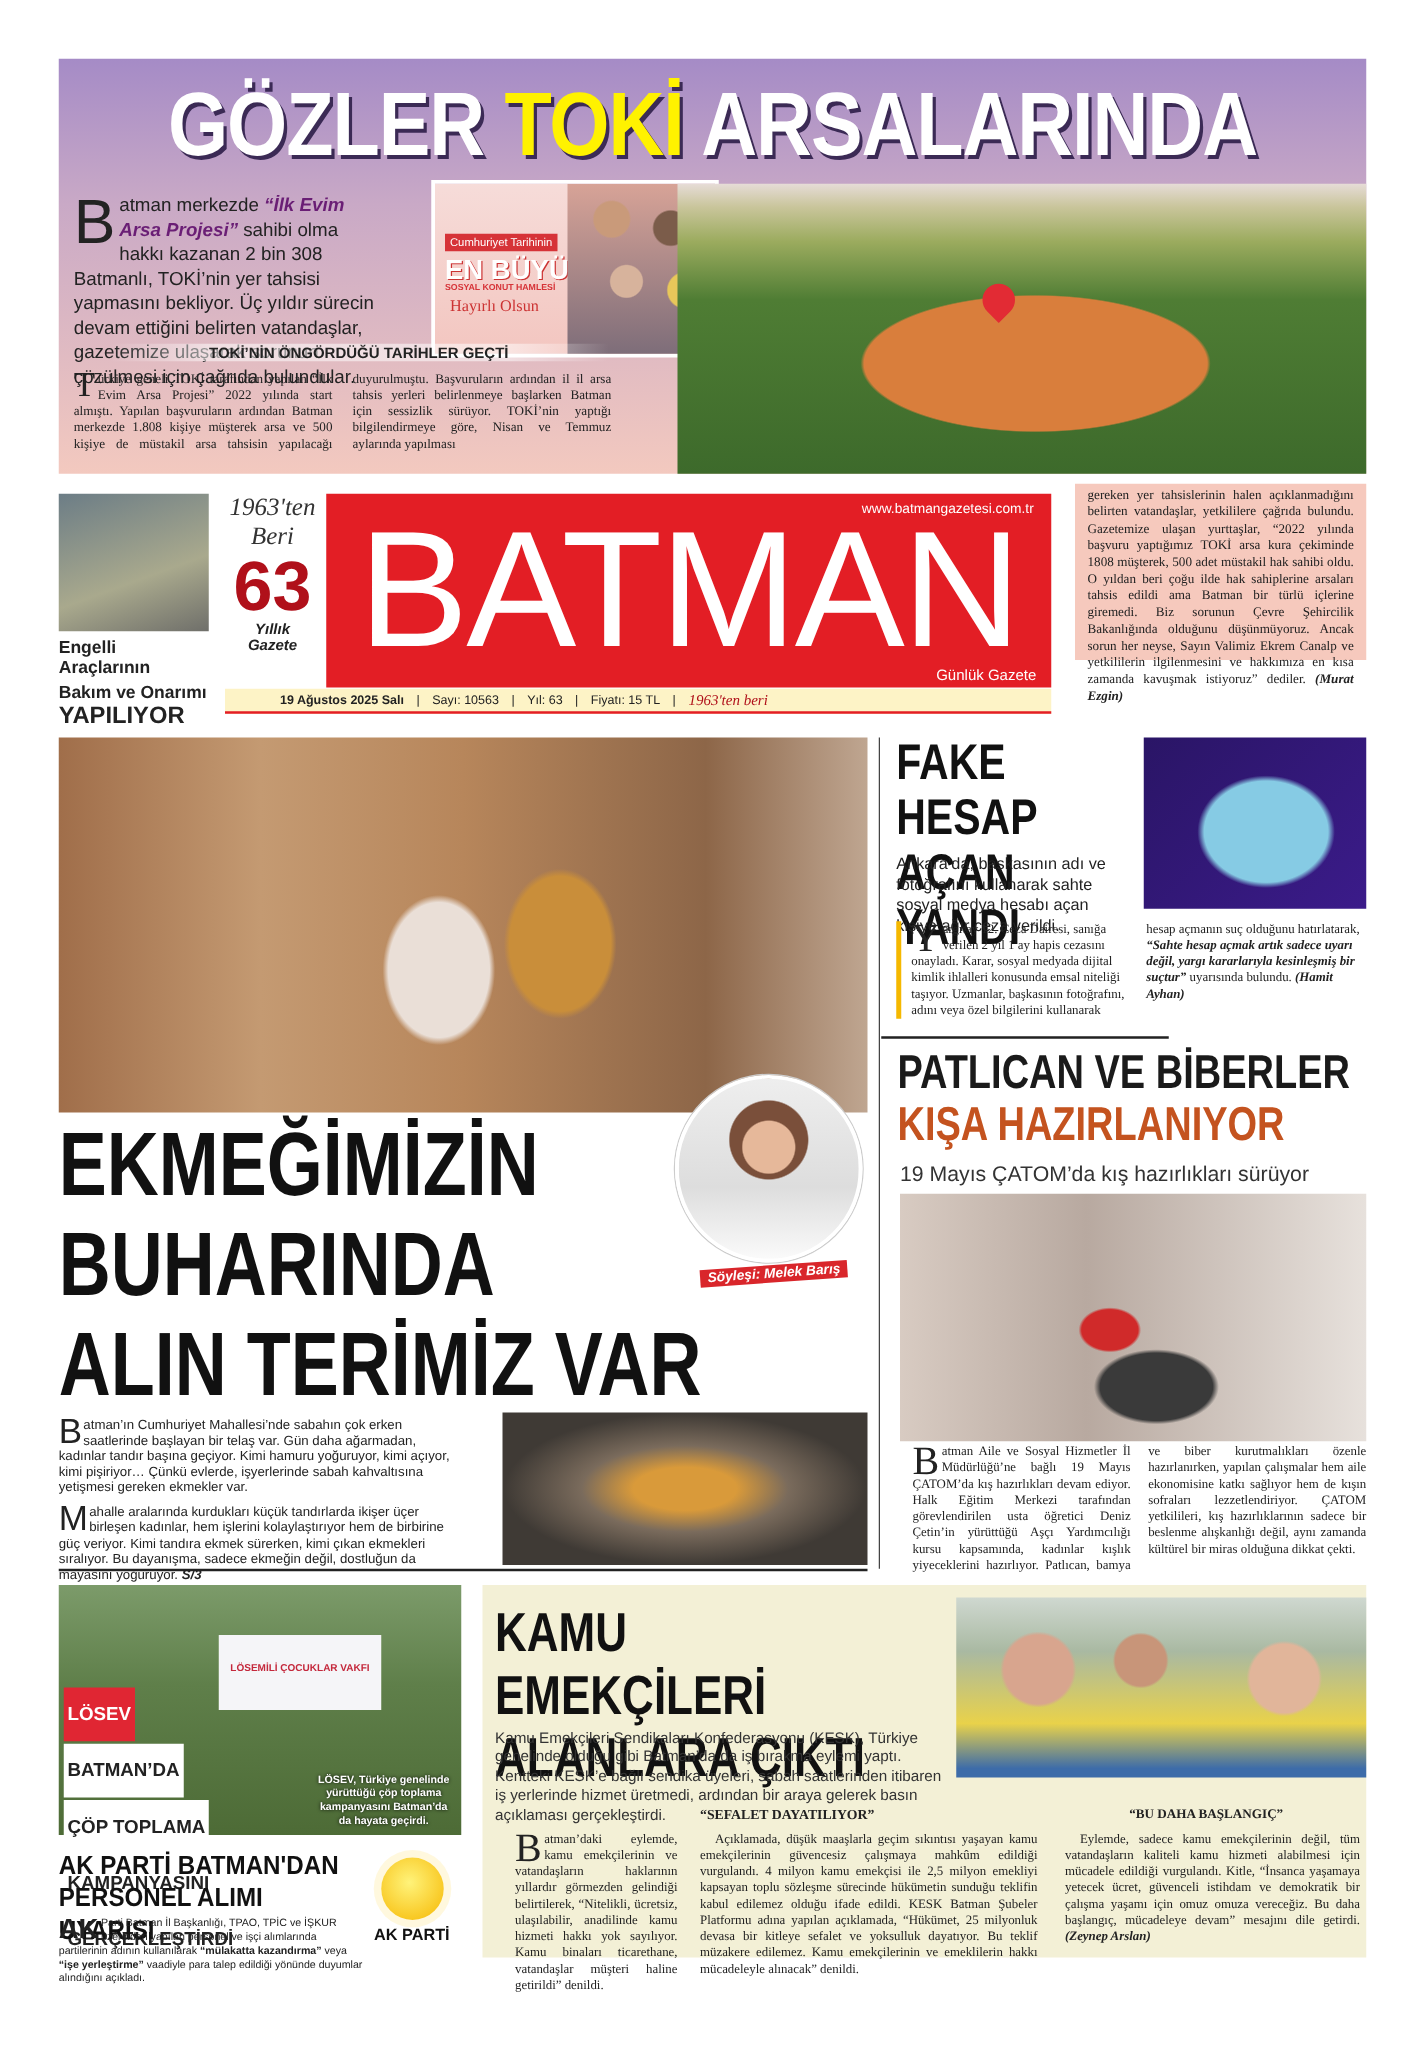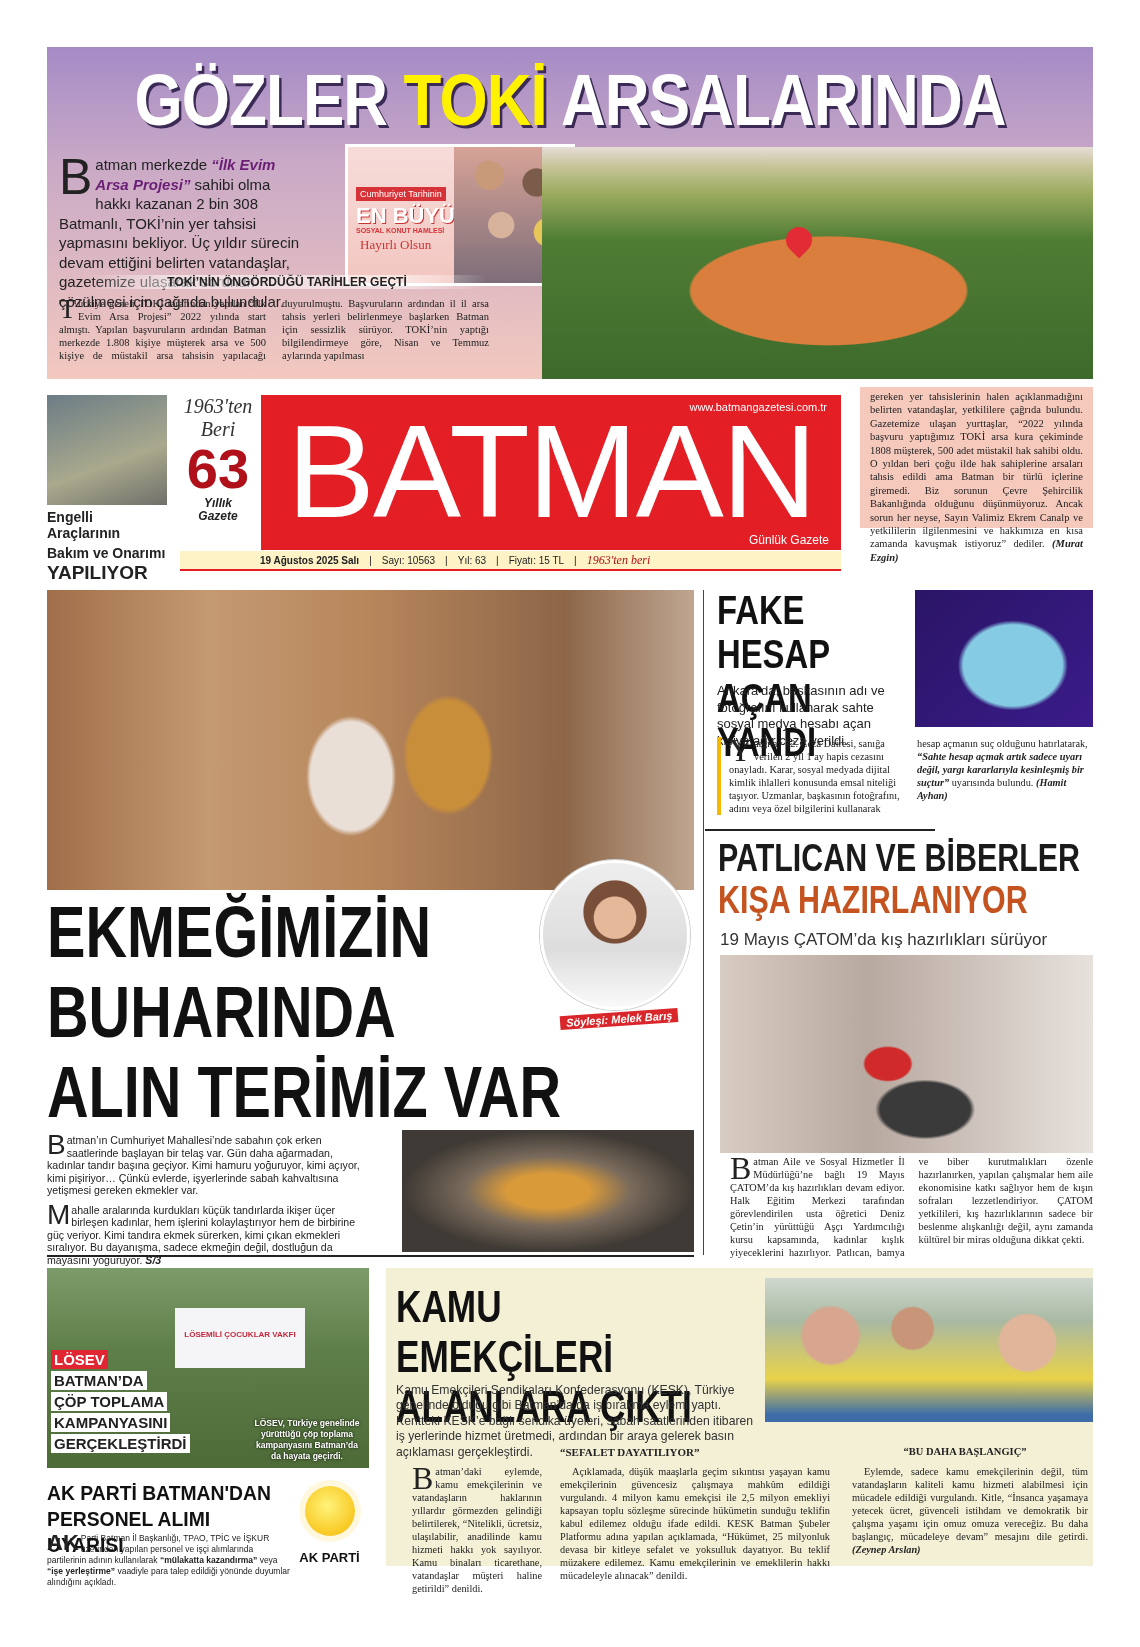--- a/index.html
+++ b/index.html
@@ -29,21 +29,21 @@
 #side-left .h{font-family:"Liberation Sans",sans-serif;font-weight:700;font-size:14px;line-height:16px;color:#222;margin-top:4px}
 #side-left .h2{font-family:"Liberation Sans",sans-serif;font-weight:900;font-size:19px}
 #badge63{left:182px;top:395px;width:72px;height:150px;text-align:center}
 #badge63 .since{font-family:"Liberation Serif",serif;font-style:italic;font-size:20px;color:#333}
 #badge63 .num{font-family:"Liberation Sans",sans-serif;font-weight:900;font-size:56px;color:#b0101a;line-height:56px}
 #badge63 .y{font-family:"Liberation Sans",sans-serif;font-weight:700;font-style:italic;font-size:12px;line-height:13px;color:#222}
 #mast{left:261px;top:395px;width:580px;height:155px;background:#e31e25}
 #mast .url{position:absolute;right:14px;top:6px;color:#fff;font-family:"Liberation Sans",sans-serif;font-size:11px}
 #mast .logo{position:absolute;left:10px;top:2px;width:560px;text-align:center;color:#fff;font-family:"Liberation Sans",sans-serif;font-size:132px;letter-spacing:-2px;line-height:150px}
 #mast .g{position:absolute;right:12px;bottom:3px;color:#fff;font-family:"Liberation Sans",sans-serif;font-size:12px}
-#infobar{left:180px;top:551px;width:661px;height:20px;background:#fdf3c6;border-bottom:2px solid #e31e25;font-family:"Liberation Sans",sans-serif;font-size:10px;color:#222;display:flex;gap:10px;align-items:center;padding-left:80px}
+#infobar{left:180px;top:551px;width:661px;height:20px;background:#fdf3c6;border-bottom:2px solid #e31e25;font-family:"Liberation Sans",sans-serif;font-size:10px;color:#222;display:flex;gap:10px;align-items:center;padding-left:44px}
 #infobar b{font-weight:700}
 #infobar .since{color:#b0101a;font-style:italic;font-family:"Liberation Serif",serif;font-size:12px}
 #top-cont{left:860px;top:387px;width:233px;height:141px;background:#f6c9bd;padding:3px 10px;font-family:"Liberation Serif",serif;font-size:10.5px;line-height:13.4px;text-align:justify}
 
 #bread-photo{left:47px;top:590px;width:647px;height:300px;background:radial-gradient(ellipse 45px 60px at 47% 62%,#eadfd7 0 90%,transparent 100%),radial-gradient(ellipse 45px 60px at 62% 55%,#c98e3a 0 90%,transparent 100%),linear-gradient(90deg,#a06e4a 0%,#c49a72 25%,#b7865b 50%,#8d6648 80%,#bfa691 100%)}
 #bread-headline{left:47px;top:892px;width:650px;font-family:"Liberation Sans",sans-serif;font-weight:900;font-size:72px;line-height:80px;color:#111;transform:scaleX(.8);transform-origin:left}
 #interview{left:540px;top:860px;width:150px;height:150px;border-radius:50%;background:radial-gradient(circle at 50% 38%,#e6b89a 18%,transparent 19%),radial-gradient(circle at 50% 34%,#7a4f3a 26%,transparent 27%),linear-gradient(#eee,#ddd 60%,#fafafa);border:3px solid #fff;box-shadow:0 0 0 1px #ccc}
 #interview-tag{left:560px;top:1012px;background:#d9262b;color:#fff;font-family:"Liberation Sans",sans-serif;font-weight:700;font-style:italic;font-size:11px;padding:1px 6px;transform:rotate(-4deg)}
 #bread-body{left:47px;top:1134px;width:320px;font-family:"Liberation Sans",sans-serif;font-size:10.6px;line-height:12.5px;color:#222}
 #bread-body .drop{float:left;font-size:28px;line-height:22px;margin-right:1px}
@@ -62,29 +62,29 @@
 #pat-h1{left:718px;top:838px;font-family:"Liberation Sans",sans-serif;font-weight:900;font-size:38px;line-height:40px;color:#1a1a1a;transform:scaleX(.8);transform-origin:left;white-space:nowrap}
 #pat-h2{left:718px;top:880px;font-family:"Liberation Sans",sans-serif;font-weight:900;font-size:38px;line-height:40px;color:#c4531f;transform:scaleX(.8);transform-origin:left;white-space:nowrap}
 #pat-deck{left:720px;top:930px;font-family:"Liberation Sans",sans-serif;font-size:17px;color:#333}
 #pat-img{left:720px;top:955px;width:373px;height:198px;background:radial-gradient(ellipse 25px 18px at 45% 55%,#d02a2a 0 90%,transparent 100%),radial-gradient(ellipse 50px 30px at 55% 78%,#3a3a3a 0 90%,transparent 100%),linear-gradient(90deg,#d8cbc2,#b8a9a0 40%,#e7e1dc)}
 #pat-body{left:730px;top:1155px;width:363px;column-count:2;column-gap:14px;font-family:"Liberation Serif",serif;font-size:10.3px;line-height:13px;text-align:justify}
 #pat-body .drop{float:left;font-size:32px;line-height:26px;margin-right:2px}
 
 #losev{left:47px;top:1268px;width:322px;height:200px;background:linear-gradient(#7c9b6a,#5f7f4a 40%,#4d6b36)}
 #losev .banner{position:absolute;left:128px;top:40px;width:130px;height:60px;background:#f5f5f8;color:#c4283c;font-family:"Liberation Sans",sans-serif;font-weight:700;font-size:8px;text-align:center;padding-top:22px}
 #losev .tags{position:absolute;left:4px;top:82px}
-#losev .tags span{display:block;width:max-content;background:#fff;color:#222;font-family:"Liberation Sans",sans-serif;font-weight:900;font-size:15px;line-height:19px;padding:0 3px;margin-bottom:2px}
+#losev .tags span{display:block;width:max-content;background:#fff;color:#222;font-family:"Liberation Sans",sans-serif;font-weight:900;font-size:15px;line-height:19px;padding:12px 3px;margin-bottom:2px}
 #losev .tags span.red{background:#e02633;color:#fff}
 #losev .cap{position:absolute;right:6px;bottom:6px;width:112px;text-align:center;color:#fff;font-family:"Liberation Sans",sans-serif;font-weight:700;font-size:8.5px;line-height:11px;text-shadow:0 0 3px #000}
 #ak-h{left:47px;top:1480px;width:250px;font-family:"Liberation Sans",sans-serif;font-weight:900;font-size:21px;line-height:26px;color:#111;transform:scaleX(.92);transform-origin:left}
 #ak-body{left:47px;top:1533px;width:245px;font-family:"Liberation Sans",sans-serif;font-size:8.5px;line-height:11px}
 #ak-body .drop{float:left;font-size:22px;line-height:20px;margin-right:2px;font-weight:700}
 #ak-logo{left:292px;top:1478px;width:75px;height:90px;text-align:center}
 #ak-logo .bulb{width:50px;height:50px;margin:8px auto 0;border-radius:50%;background:radial-gradient(circle at 45% 40%,#fff37a,#f6b700);box-shadow:0 0 0 6px #ffe27a40}
-#ak-logo .t{font-family:"Liberation Sans",sans-serif;font-weight:700;font-size:13px;color:#111;margin-top:14px}
+#ak-logo .t{font-family:"Liberation Sans",sans-serif;font-weight:700;font-size:13px;color:#111;margin-top:4px}
 #kamu{left:386px;top:1268px;width:707px;height:298px;background:#f3f0d6}
 #kamu-h{left:396px;top:1282px;width:370px;font-family:"Liberation Sans",sans-serif;font-weight:900;font-size:44px;line-height:50px;color:#111;transform:scaleX(.8);transform-origin:left}
 #kamu-img{left:765px;top:1278px;width:328px;height:144px;background:radial-gradient(circle at 20% 40%,#d8a58e 10%,transparent 11%),radial-gradient(circle at 45% 35%,#c89579 10%,transparent 11%),radial-gradient(circle at 80% 45%,#e1b59a 10%,transparent 11%),linear-gradient(#cfd8d0,#a9b9a2 30%,#e9d24a 70%,#3d6ca9 95%)}
 #kamu-deck{left:396px;top:1383px;width:365px;font-family:"Liberation Sans",sans-serif;font-size:12.2px;line-height:15.4px;color:#333}
 #kamu-c1{left:412px;top:1465px;width:130px;font-family:"Liberation Serif",serif;font-size:10.3px;line-height:13px;text-align:justify}
 #kamu-c1 .drop{float:left;font-size:32px;line-height:26px;margin-right:2px}
 #kamu-sub1{left:560px;top:1446px;width:270px;font-family:"Liberation Serif",serif;font-weight:700;font-size:11px}
 #kamu-c2{left:560px;top:1465px;width:270px;font-family:"Liberation Serif",serif;font-size:10.3px;line-height:13px;text-align:justify;text-indent:12px}
 #kamu-sub2{left:840px;top:1446px;width:250px;text-align:center;font-family:"Liberation Serif",serif;font-weight:700;font-size:10.5px}
 #kamu-c3{left:852px;top:1465px;width:236px;font-family:"Liberation Serif",serif;font-size:10.3px;line-height:13px;text-align:justify;text-indent:12px}

